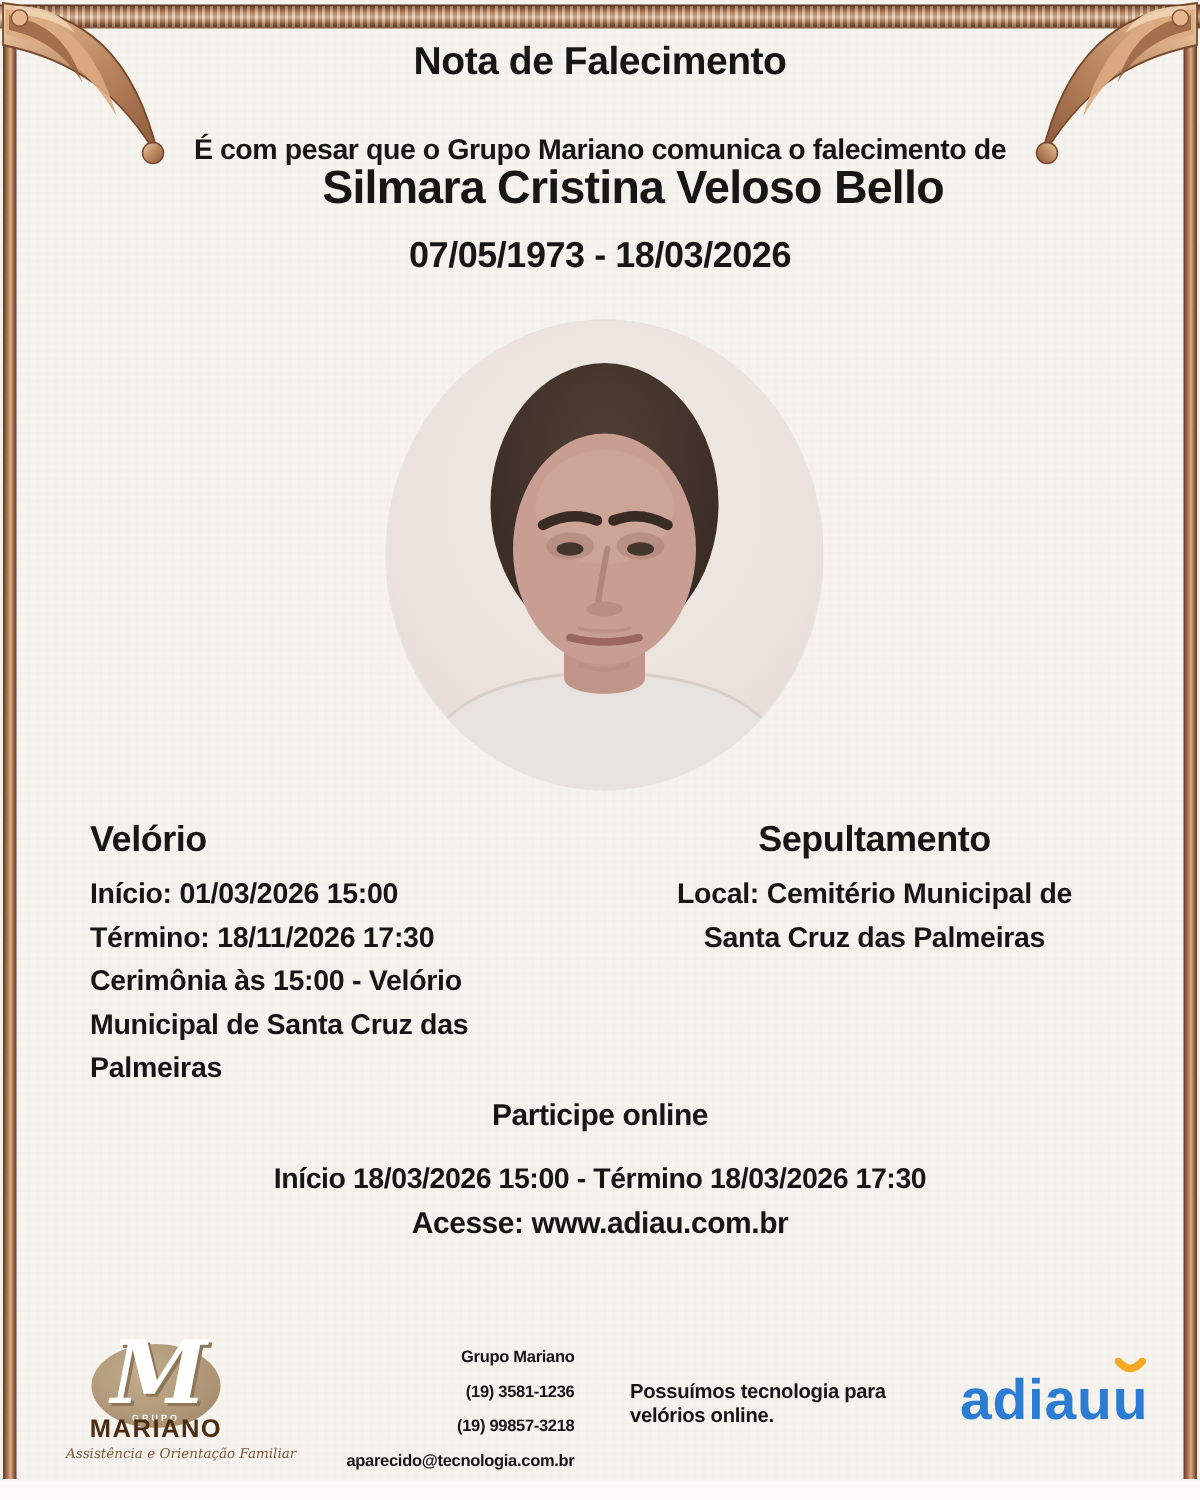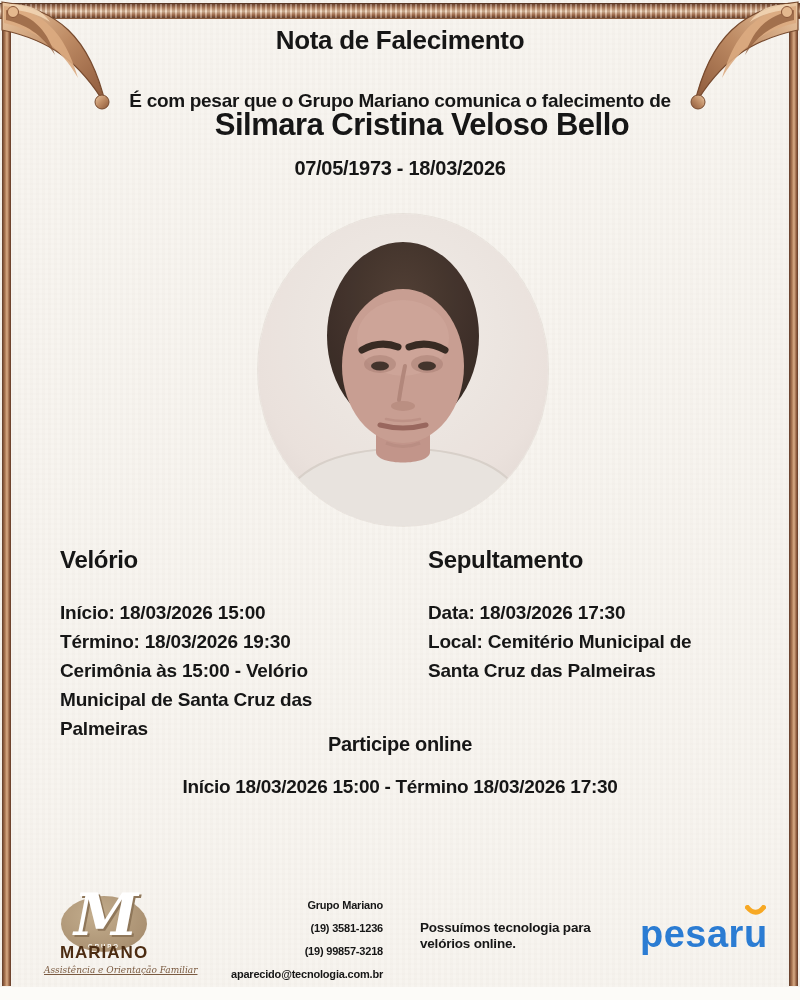--- a/index.html
+++ b/index.html
@@ -39,36 +39,36 @@
   .bottom-strip {
     position:absolute; left:0; right:0; bottom:0; height:13px;
     background:#fcfbf8; z-index:1;
   }
 
   
   .hdr { position:absolute; left:0; width:800px; text-align:center; font-weight:bold; letter-spacing:-0.3px; }
   .title    { top:25px;  font-size:26px; }
   .subtitle { top:70px;  font-size:19px;margin-top:20px; }
   .name     { top:107px; font-size:31px; letter-spacing:-0.5px;padding-left:44px; }
-  .dates    { top:157px; font-size:20px; }
+  .dates    { top:157px; font-size:24px; }
 
   
   .photo {
     position:absolute; left:258px; top:214px; width:290px; height:312px;
     border-radius:50%; overflow:hidden;
     box-shadow:0 0 0 1px rgba(160,140,130,0.15);
   }
   .photo svg { display:block; width:100%; height:100%; }
 
   
   .col { position:absolute; top:547px; font-weight:bold; }
-  .col h2 { font-size:24px; line-height:26px; margin-bottom:25px; letter-spacing:-0.3px; }
+  .col h2 { font-size:24px; line-height:26px; margin-bottom:9px; letter-spacing:-0.3px; }
   .col .line { font-size:19px; line-height:29px; letter-spacing:-0.2px; }
   .wake   { left:60px;  width:300px; text-align:left; }
-  .burial { left:428px; width:310px; text-align:left; }
+  .burial { left:428px; width:310px; text-align:center; }
 
   
   .online-title    { top:733px; font-size:20px; }
   .online-schedule { top:776px; font-size:19px; }
   .online-access   { top:805px; font-size:20px; }
 
   
   .mariano-logo { position:absolute; left:44px; top:896px; width:120px; text-align:center; z-index:1; }
   .m-oval {
     position:relative; width:86px; height:56px; border-radius:50%;
@@ -79,21 +79,21 @@
     position:absolute; left:10px; top:-16px; width:70px;
     font-family:"DejaVu Serif", serif; font-style:italic; font-weight:bold;
     font-size:58px; line-height:70px; color:#ffffff;
     text-shadow:2px 2px 0 #8f775a;
   }
   .m-grupo {
     position:absolute; left:0; right:0; bottom:3px;
     font-size:6px; letter-spacing:2px; color:#fdfbf7; font-weight:bold;
   }
   .m-name { margin-top:-9px; font-size:17px; font-weight:bold; letter-spacing:1px; color:#4c2c12; position:relative; }
-  .m-tagline { margin-top:2px; font-family:"DejaVu Serif", serif; font-style:italic; font-size:9px; color:#7a5a40; white-space:nowrap;text-decoration:underline; }
+  .m-tagline { margin-top:2px; font-family:"DejaVu Serif", serif; font-style:italic; font-size:9px; color:#7a5a40; white-space:nowrap; }
 
   .contact { position:absolute; left:173px; top:898px; width:210px; text-align:right; font-weight:bold; font-size:11px; }
   .contact .c-line { margin-bottom:8px; line-height:15px; letter-spacing:-0.2px; }
 
   .tech-note {
     position:absolute; left:420px; top:920px; width:190px;
     font-weight:bold; font-size:13.5px; line-height:16px; letter-spacing:-0.2px;
   }
 
   .adiau-logo {
@@ -195,51 +195,51 @@
       <path d="M128 205 Q145 209 162 205" fill="none" stroke="#b68a80" stroke-width="2.5" stroke-linecap="round" opacity="0.7"></path>
 
       <path d="M128 229 Q145 236 162 229" fill="none" stroke="#b18579" stroke-width="3" opacity="0.5"></path>
 
       <rect width="290" height="312" fill="#d9b3a6" opacity="0.05"></rect>
     </svg>
   </div>
 
   <div class="col wake">
     <h2>Velório</h2>
-    <div class="line">Início: 18/03/2026 15:00</div>
-    <div class="line">Término: 18/03/2026 19:30</div>
+    <div class="line">Início: 01/03/2026 15:00</div>
+    <div class="line">Término: 18/11/2026 17:30</div>
     <div class="line">Cerimônia às 15:00 - Velório Municipal de Santa Cruz das Palmeiras</div>
   </div>
 
   <div class="col burial">
     <h2>Sepultamento</h2>
-    <div class="line">Data: 18/03/2026 17:30</div>
     <div class="line">Local: Cemitério Municipal de Santa Cruz das Palmeiras</div>
   </div>
 
   <div class="hdr online-title">Participe online</div>
   <div class="hdr online-schedule">Início 18/03/2026 15:00 - Término 18/03/2026 17:30</div>
+  <div class="hdr online-access">Acesse: www.adiau.com.br</div>
 
   <div class="mariano-logo">
     <div class="m-oval">
       <div class="m-mono">M</div>
       <div class="m-grupo">GRUPO</div>
     </div>
     <div class="m-name">MARIANO</div>
     <div class="m-tagline">Assistência e Orientação Familiar</div>
   </div>
 
   <div class="contact">
     <div class="c-line">Grupo Mariano</div>
     <div class="c-line">(19) 3581-1236</div>
     <div class="c-line">(19) 99857-3218</div>
     <div class="c-line">aparecido@tecnologia.com.br</div>
   </div>
 
   <div class="tech-note">Possuímos tecnologia para velórios online.</div>
 
   <div class="adiau-logo">
-    <span>pesar</span><span class="u-wrap"><span>u</span><svg class="breve" viewBox="0 0 21 12">
+    <span>adiau</span><span class="u-wrap"><span>u</span><svg class="breve" viewBox="0 0 21 12">
           <path d="M2.5 2.5 Q10.5 12 18.5 2.5" fill="none" stroke="#f7a823" stroke-width="5" stroke-linecap="round"></path>
         </svg></span>
   </div>
 
 </div>
 
 </body></html>

